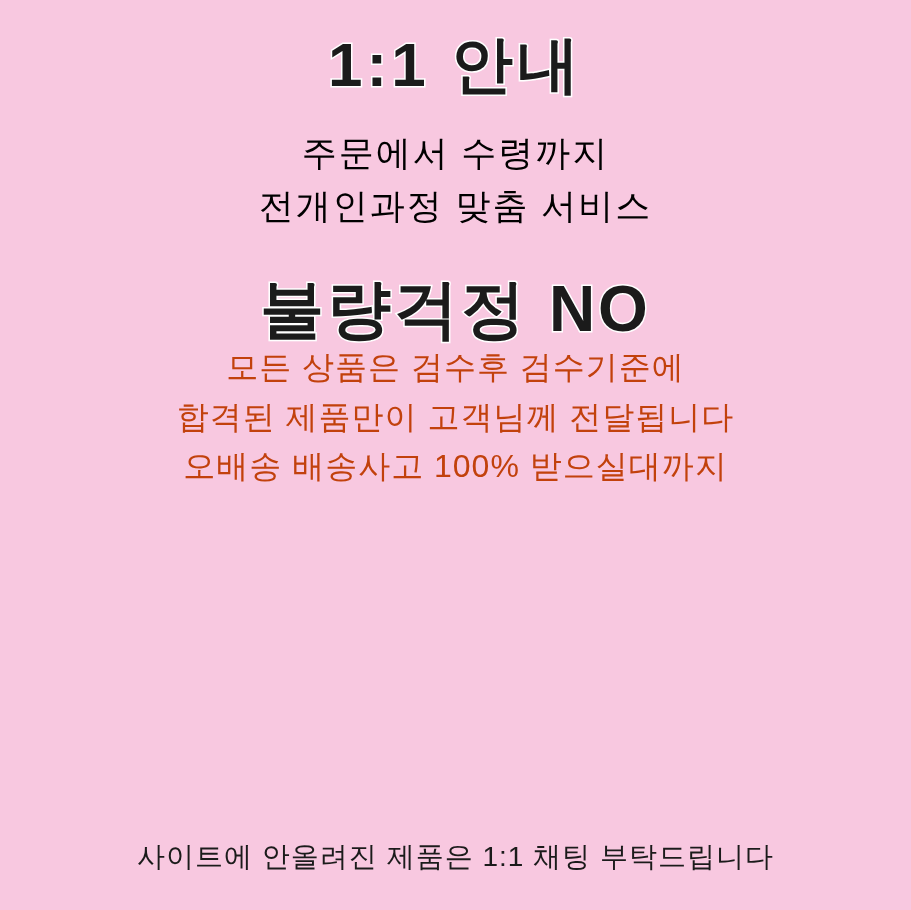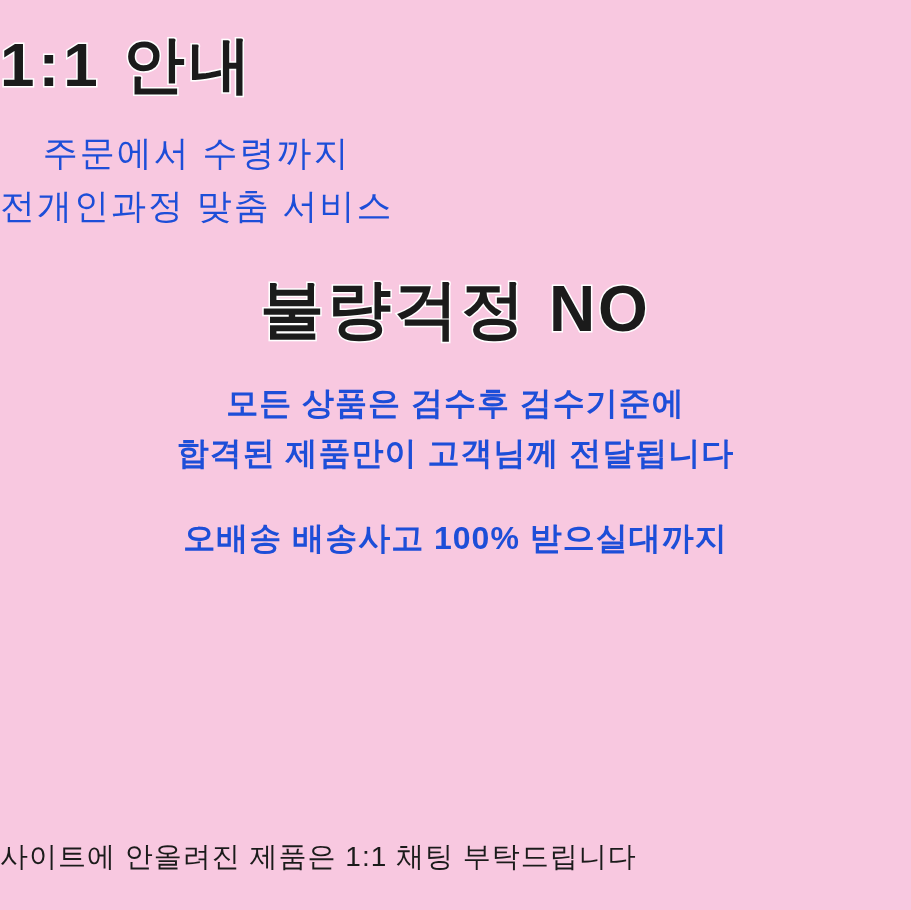--- a/index.html
+++ b/index.html
@@ -14,64 +14,63 @@
     overflow: hidden;
   }
   .poster {
     position: relative;
     width: 911px;
     height: 910px;
     background: #f8c8e0;
     box-sizing: border-box;
     display: flex;
     flex-direction: column;
-    align-items: flex-start;
+    align-items: center;
     padding-top: 22px;
   }
   .heading {
     color: #1b1b1b;
     -webkit-text-stroke: 3px #ffffff;
     paint-order: stroke fill;
     text-align: center;
     letter-spacing: 4px;
     line-height: 1.05;
   }
   .title-main {
     font-size: 62px;
     font-weight: 700;
     margin-top: 10px;
     margin-bottom: 0;
   }
   .subtitle-block {
     text-align: center;
-    color: #1d4ed8;
+    color: #000000;
     font-size: 35px;
     font-weight: 500;
     line-height: 1.5;
     letter-spacing: 2px;
     margin-top: 30px;
   }
   .section {
     text-align: center;
     width: 100%;
   }
   .section-heading {
     font-size: 64px;
     font-weight: 700;
     margin-top: 44px;
     letter-spacing: 3px;
   }
   .section-body {
     text-align: center;
-    color: #1d4ed8;
+    color: #c2410c;
     font-size: 32px;
-    font-weight: 700;
+    font-weight: 400;
     line-height: 1.55;
     letter-spacing: 1px;
-    margin-top: 36px;
   }
   .spacer {
     flex: 1 1 auto;
   }
   .footer-note {
     text-align: center;
     color: #1b1b1b;
     font-size: 28px;
     font-weight: 500;
     letter-spacing: 1px;

